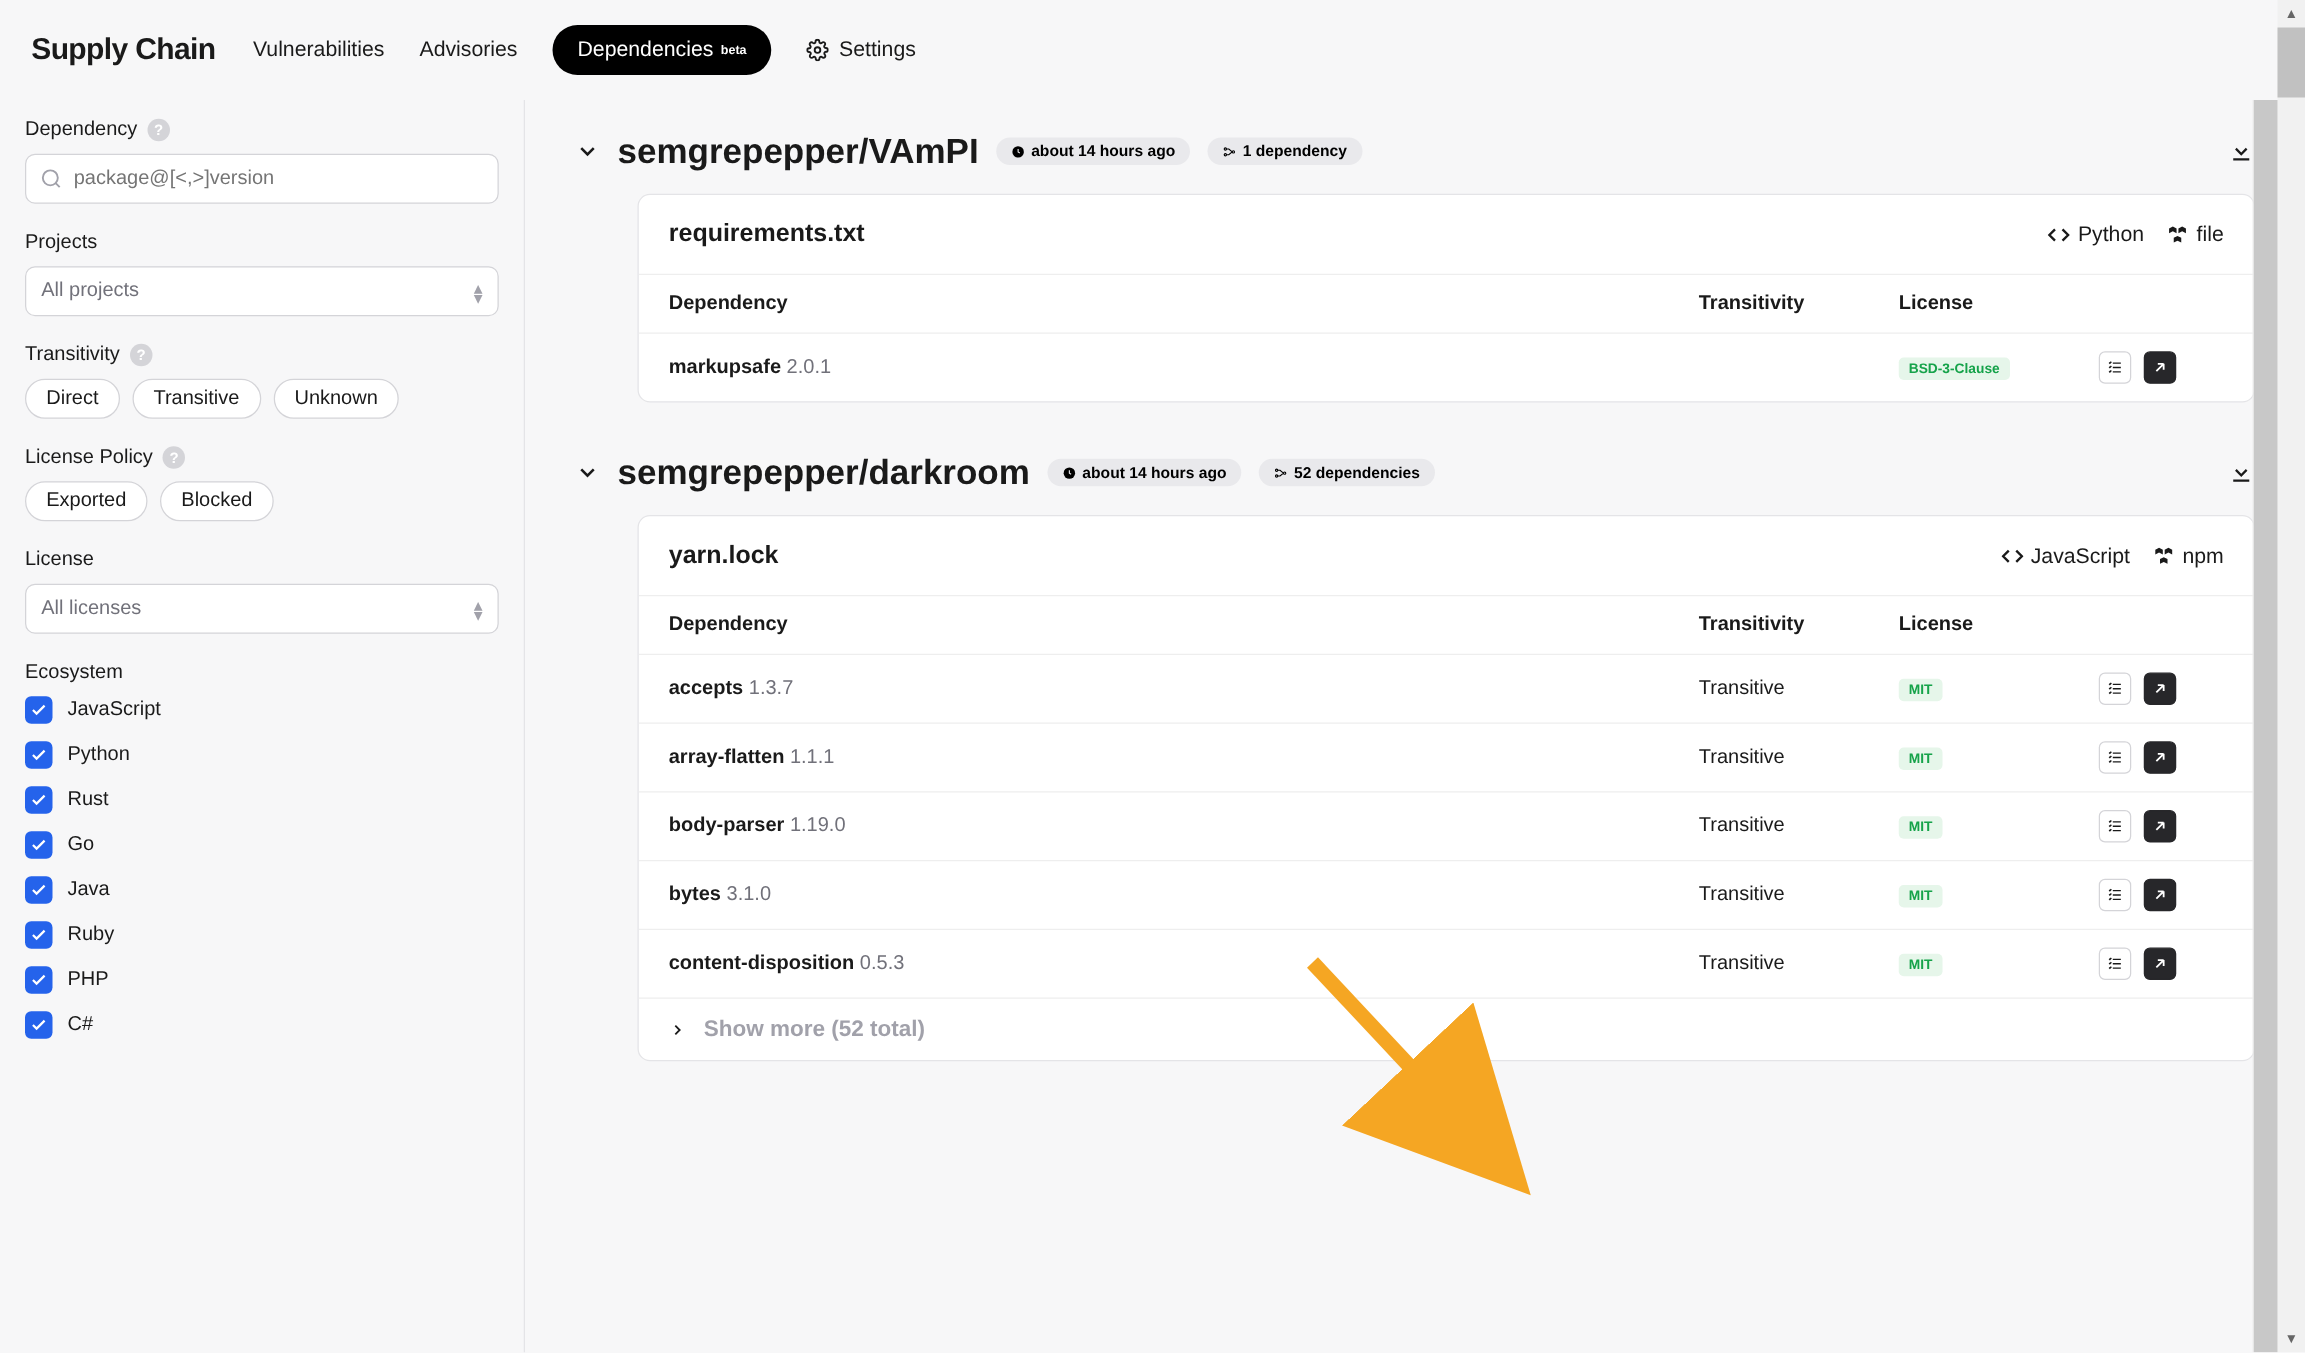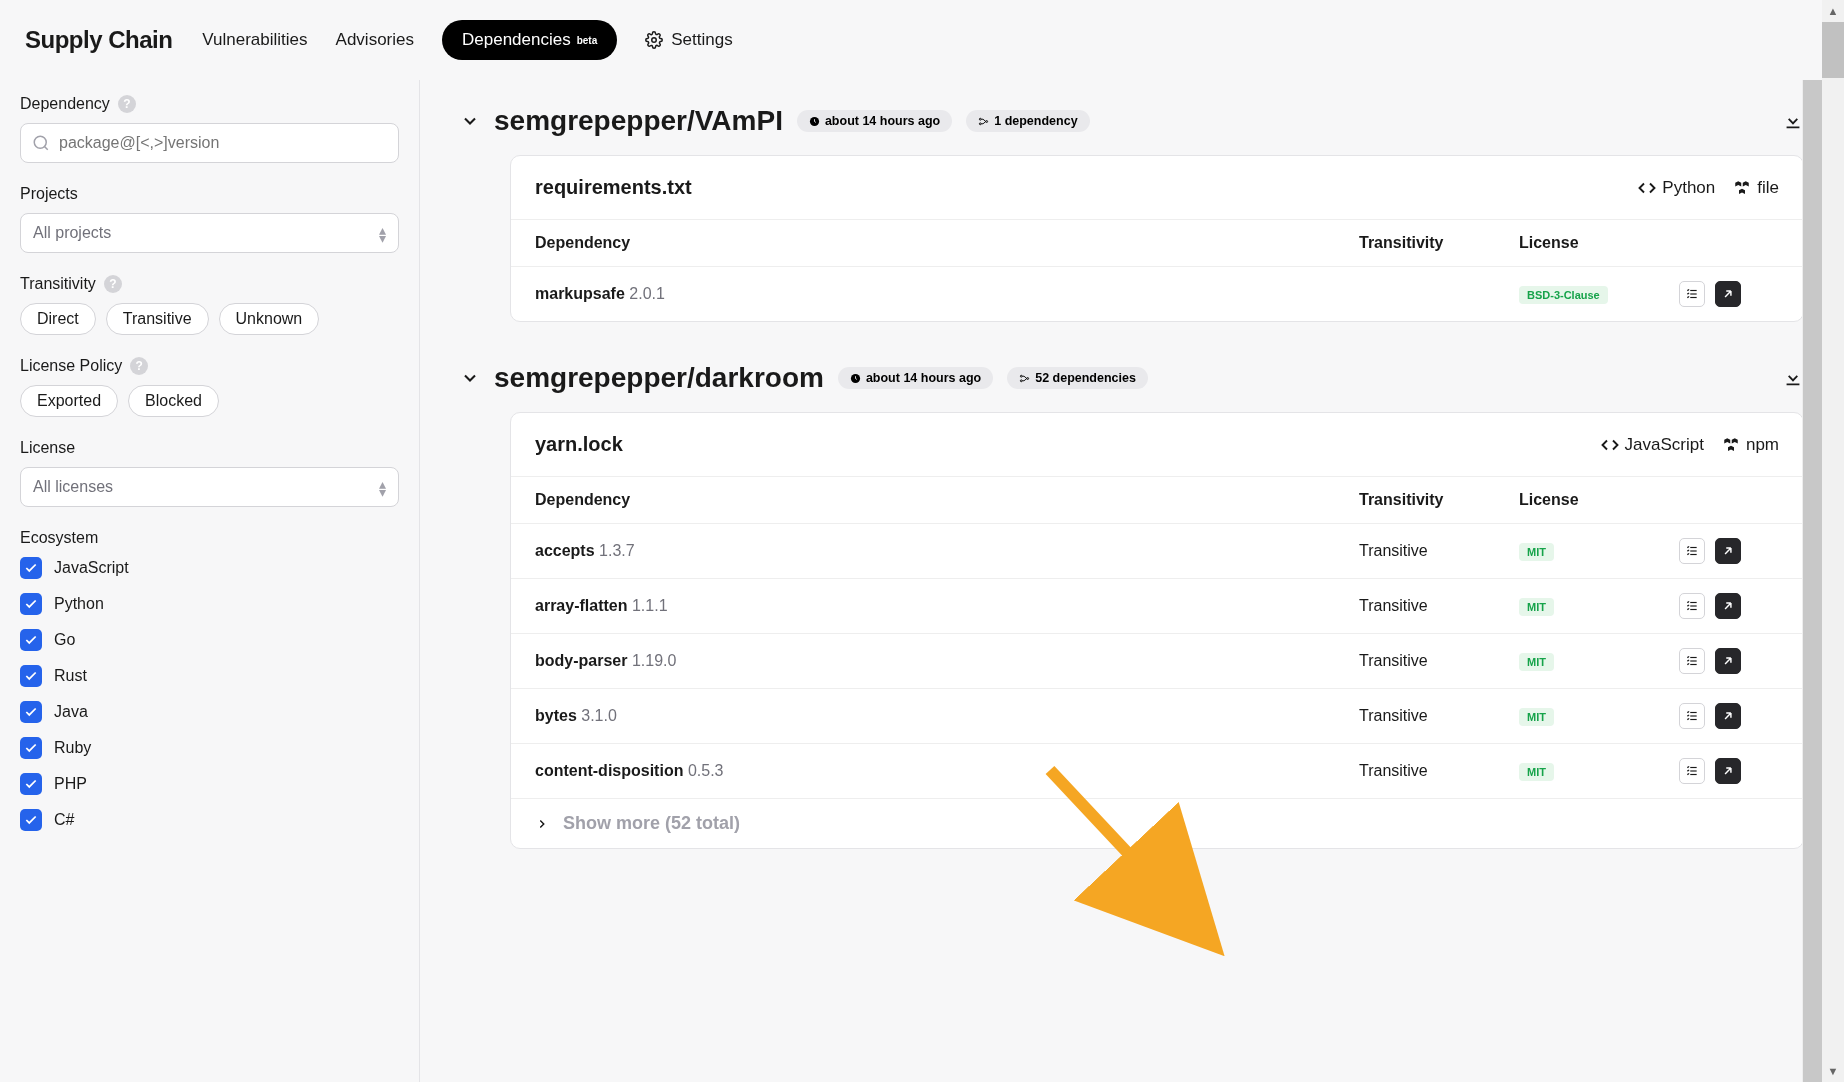--- a/index.html
+++ b/index.html
@@ -192,29 +192,29 @@
                 </svg>
               </span>
               <span>Python</span>
             </div>
             <div class="eco-item">
               <span class="chkbox">
                 <svg viewBox="0 0 24 24" fill="none" stroke="currentColor" stroke-width="3">
                   <polyline points="20 6 9 17 4 12"></polyline>
                 </svg>
               </span>
+              <span>Rust</span>
+            </div>
+            <div class="eco-item">
+              <span class="chkbox">
+                <svg viewBox="0 0 24 24" fill="none" stroke="currentColor" stroke-width="3">
+                  <polyline points="20 6 9 17 4 12"></polyline>
+                </svg>
+              </span>
               <span>Go</span>
-            </div>
-            <div class="eco-item">
-              <span class="chkbox">
-                <svg viewBox="0 0 24 24" fill="none" stroke="currentColor" stroke-width="3">
-                  <polyline points="20 6 9 17 4 12"></polyline>
-                </svg>
-              </span>
-              <span>Rust</span>
             </div>
             <div class="eco-item">
               <span class="chkbox">
                 <svg viewBox="0 0 24 24" fill="none" stroke="currentColor" stroke-width="3">
                   <polyline points="20 6 9 17 4 12"></polyline>
                 </svg>
               </span>
               <span>Java</span>
             </div>
             <div class="eco-item">

